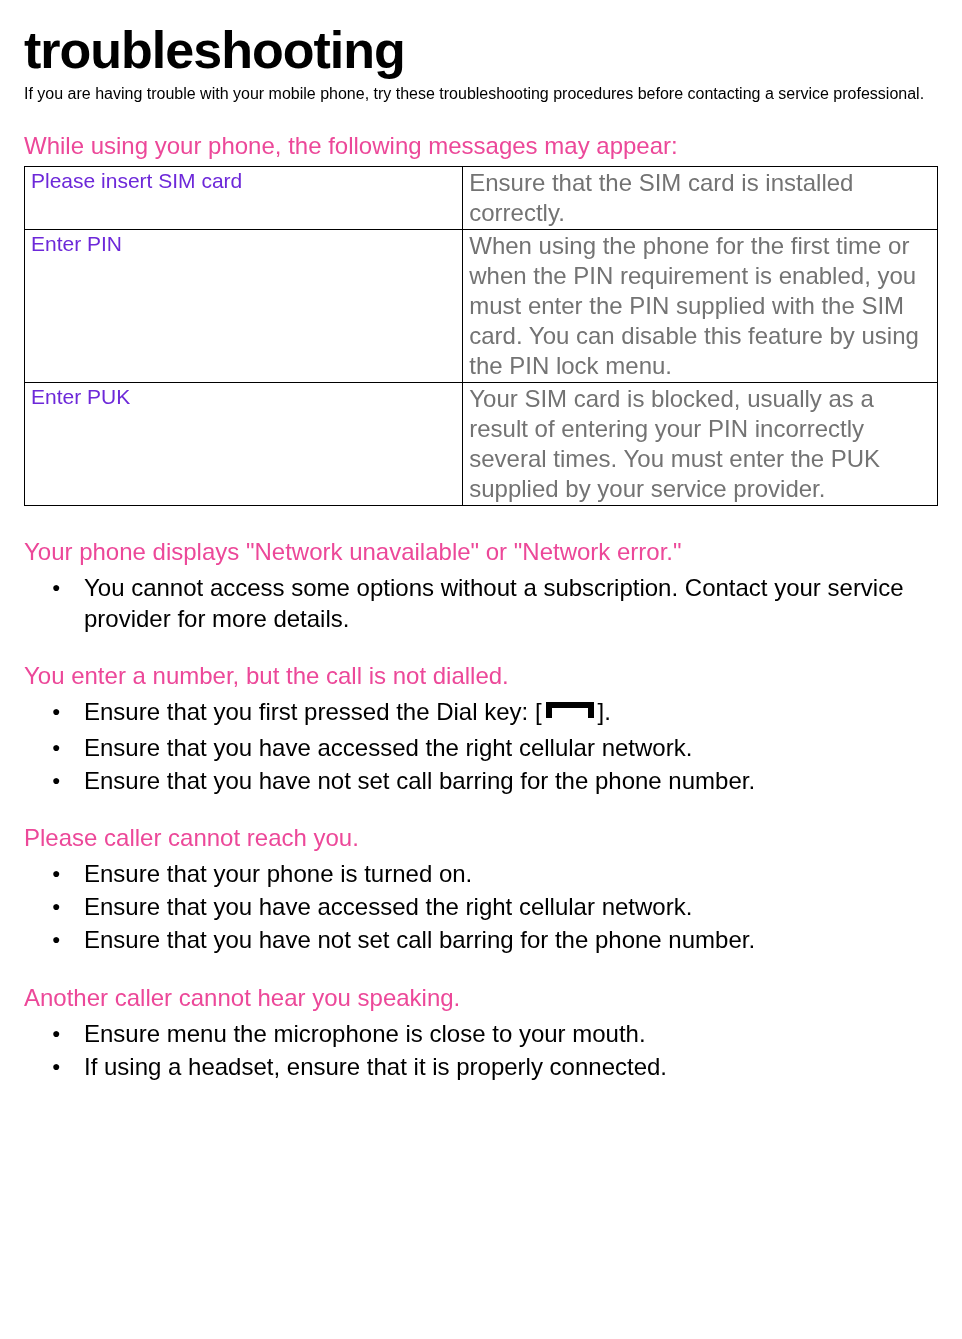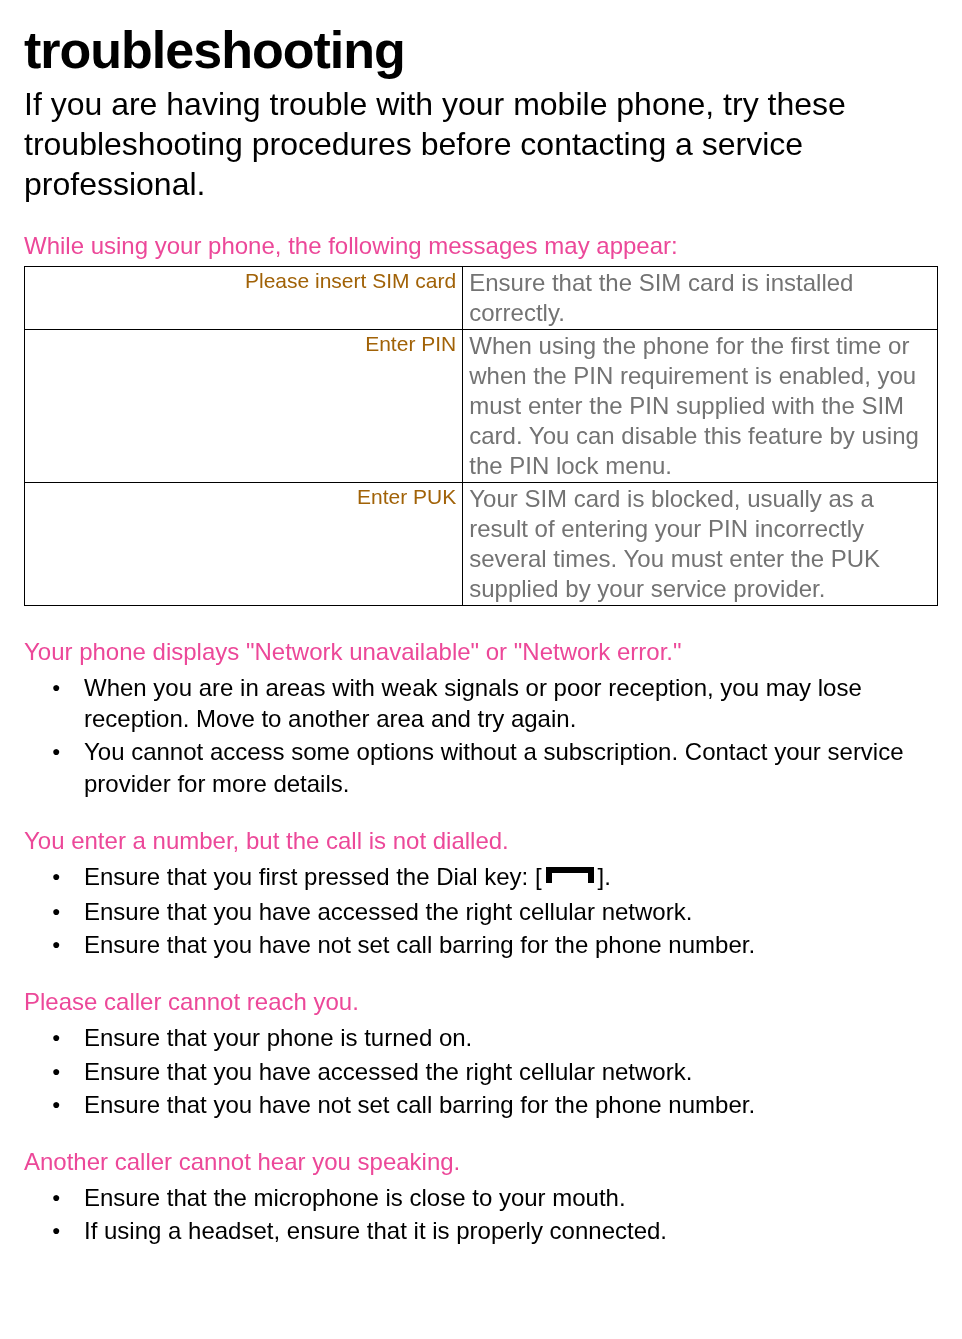--- a/index.html
+++ b/index.html
@@ -10,21 +10,21 @@
     width: 962px;
     box-sizing: border-box;
   }
   h1 {
     font-size: 52px;
     font-weight: bold;
     margin: 0 0 4px 0;
     letter-spacing: -1px;
   }
   .intro {
-    font-size: 32px;
+    font-size: 16px;
     line-height: 1.25;
     margin-bottom: 28px;
   }
   .section-head {
     color: #ec4899;
     font-size: 24px;
     margin-bottom: 6px;
     margin-top: 18px;
   }
   table {
@@ -40,23 +40,22 @@
     line-height: 1.25;
   }
   th {
     font-weight: bold;
     text-align: center;
     background: #fff;
   }
   td.msg {
     font-family: Tahoma, Arial, sans-serif;
     font-size: 21px;
-    color: #a16207;
+    color: #6d28d9;
     width: 48%;
-    text-align: right;
   }
   td.sol {
     color: #737373;
   }
   ul {
     margin: 6px 0 28px 0;
     padding-left: 60px;
   }
   li {
     font-size: 24px;
@@ -96,21 +95,20 @@
   </tr>
   <tr>
     <td class="msg">Enter PUK</td>
     <td class="sol">Your SIM card is blocked, usually as a result of entering your PIN incorrectly several times. You must enter the PUK supplied by your service provider.</td>
   </tr>
 </tbody>
   </table>
 
 <div class="section-head">Your phone displays "Network unavailable" or "Network error."</div>
 <ul>
-  <li>When you are in areas with weak signals or poor reception, you may lose reception. Move to another area and try again.</li>
   <li>You cannot access some options without a subscription. Contact your service provider for more details.</li>
 </ul>
 
 <div class="section-head">You enter a number, but the call is not dialled.</div>
 <ul>
   <li>
     <span>Ensure that you first pressed the Dial key: [</span><span class="dial-icon"><svg width="56" height="24" viewBox="0 0 56 24">
           <path d="M4 4 L4 20 L10 20 L10 10 L46 10 L46 20 L52 20 L52 4 Z" fill="#000"></path>
         </svg></span><span>].</span>
   </li>
@@ -120,15 +118,15 @@
 
 <div class="section-head">Please caller cannot reach you.</div>
 <ul>
   <li>Ensure that your phone is turned on.</li>
   <li>Ensure that you have accessed the right cellular network.</li>
   <li>Ensure that you have not set call barring for the phone number.</li>
 </ul>
 
 <div class="section-head">Another caller cannot hear you speaking.</div>
 <ul>
-  <li>Ensure that the microphone is close to your mouth.</li>
+  <li>Ensure menu the microphone is close to your mouth.</li>
   <li>If using a headset, ensure that it is properly connected.</li>
 </ul>
 
 </body></html>

